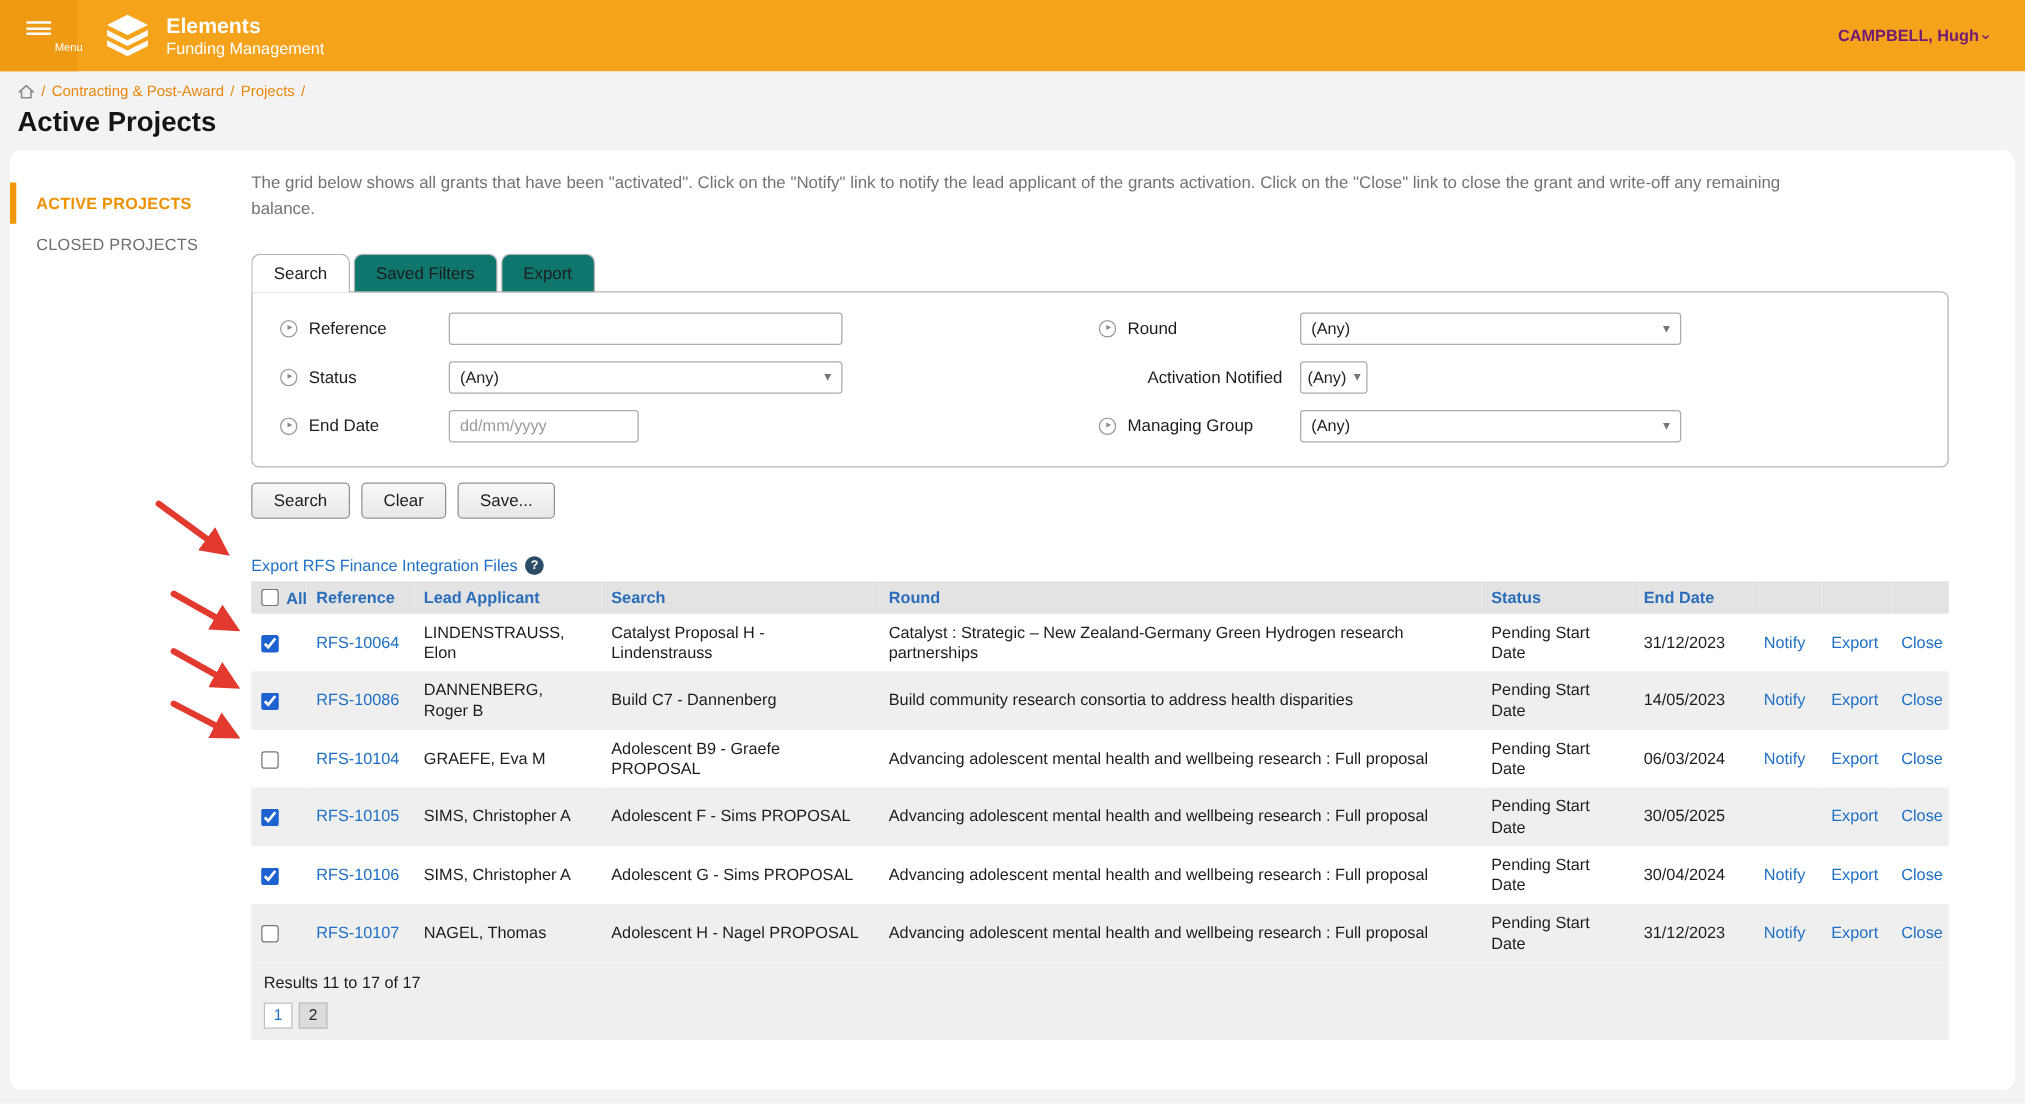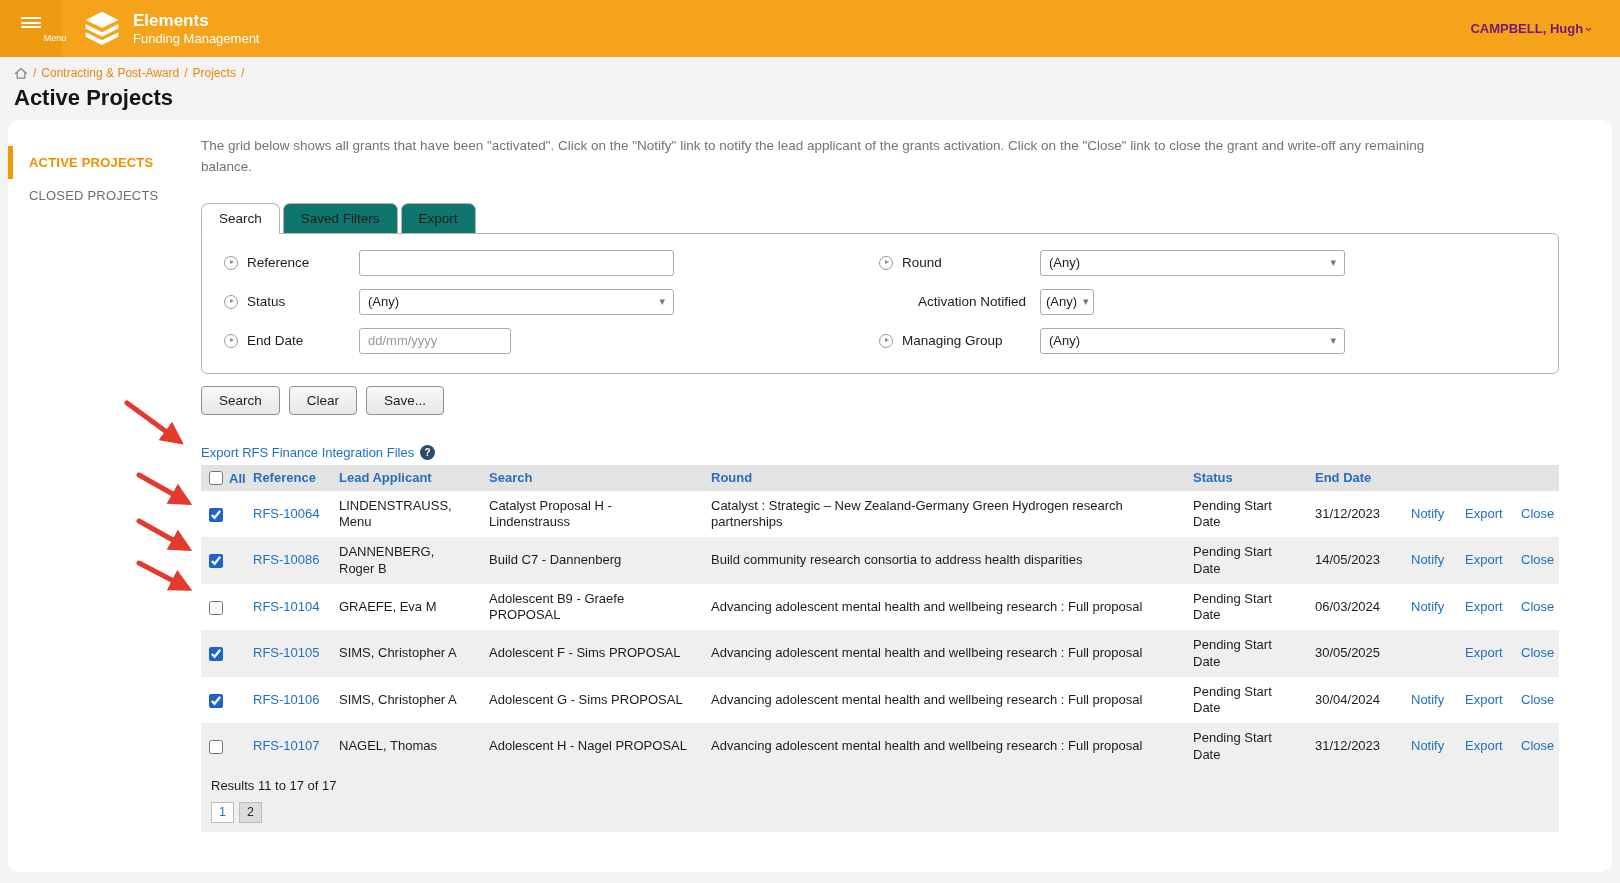--- a/index.html
+++ b/index.html
@@ -264,21 +264,21 @@
             <th>End Date</th>
             <th></th>
             <th></th>
             <th></th>
           </tr>
         </thead>
         <tbody>
             <tr>
     <td><input type="checkbox" checked="" style=""></td>
     <td><a href="#" class="link">RFS-10064</a></td>
-    <td>LINDENSTRAUSS, Menu</td>
+    <td>LINDENSTRAUSS, Elon</td>
     <td>Catalyst Proposal H - Lindenstrauss</td>
     <td>Catalyst : Strategic – New Zealand-Germany Green Hydrogen research partnerships</td>
     <td>Pending Start Date</td>
     <td>31/12/2023</td>
     <td><a href="#" class="link">Notify</a></td>
     <td><a href="#" class="link">Export</a></td>
     <td><a href="#" class="link">Close</a></td>
   </tr>
             <tr>
     <td><input type="checkbox" checked="" style=""></td>

